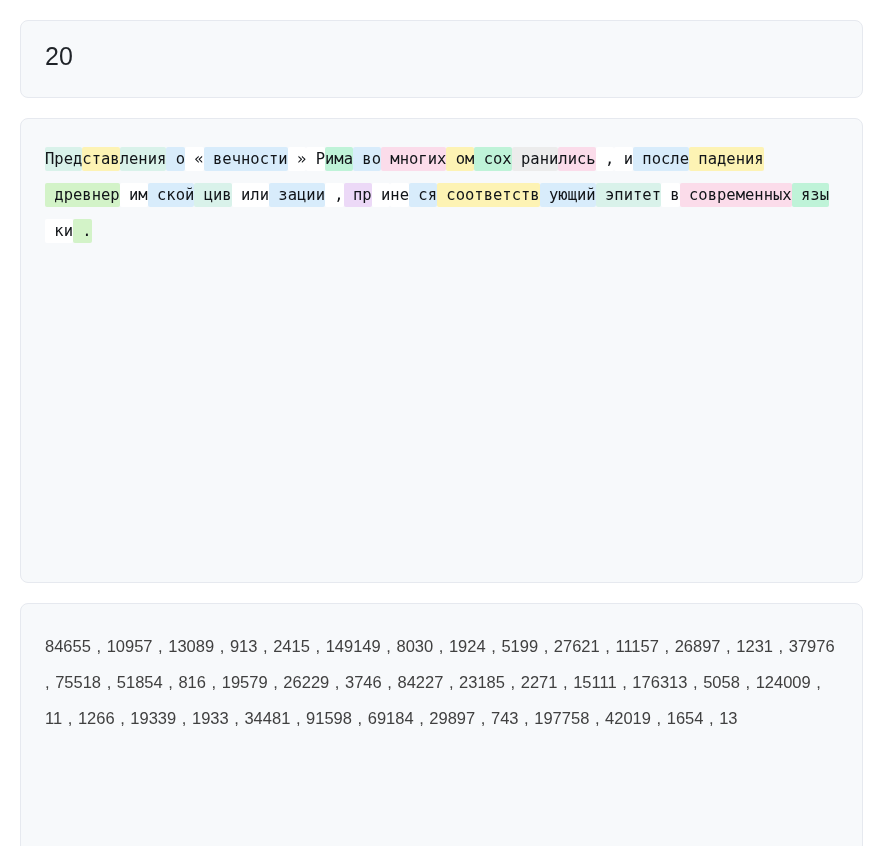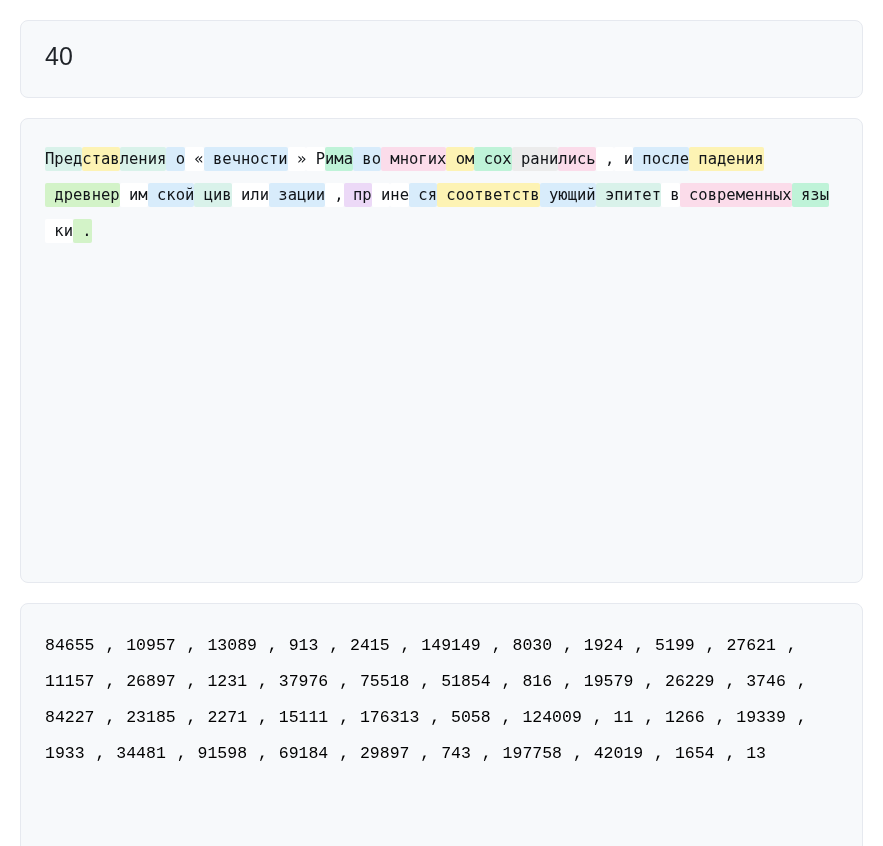--- a/index.html
+++ b/index.html
@@ -57,34 +57,34 @@
     border-radius: 2px;
     white-space: pre;
   }
 
   
   .ids-card {
     padding: 24px 24px;
     height: 255px;
   }
   .ids-text {
-    font-family: Liberation Mono, monospace;
+    font-family: Liberation Sans, sans-serif;
     font-size: 16.5px;
     line-height: 36px;
-    color: #000000;
+    color: #404040;
     word-spacing: 1px;
   }
 </style>
 </head>
 <body>
 
 <div class="page">
 
   <div class="card count-card">
-    <div class="count-value">40</div>
+    <div class="count-value">20</div>
   </div>
 
   <div class="card tokens-card">
     <div class="token-line"><span class="tok" style="background: rgb(217, 242, 234);">Пред</span><span class="tok" style="background: rgb(253, 243, 180);">став</span><span class="tok" style="background: rgb(217, 242, 234);">ления</span><span class="tok" style="background: rgb(216, 236, 251);"> о</span><span class="tok" style="background: rgb(255, 255, 255);"> «</span><span class="tok" style="background: rgb(216, 236, 251);"> вечности</span><span class="tok" style="background: rgb(255, 255, 255);"> »</span><span class="tok" style="background: rgb(255, 255, 255);"> Р</span><span class="tok" style="background: rgb(191, 243, 216);">има</span><span class="tok" style="background: rgb(216, 236, 251);"> во</span><span class="tok" style="background: rgb(251, 220, 234);"> многих</span><span class="tok" style="background: rgb(253, 243, 180);"> ом</span><span class="tok" style="background: rgb(191, 243, 216);"> сох</span><span class="tok" style="background: rgb(236, 236, 236);"> рани</span><span class="tok" style="background: rgb(251, 220, 234);">лись</span><span class="tok" style="background: rgb(255, 255, 255);"> ,</span><span class="tok" style="background: rgb(255, 255, 255);"> и</span><span class="tok" style="background: rgb(216, 236, 251);"> после</span><span class="tok" style="background: rgb(253, 243, 180);"> падения</span><span class="tok" style="background: rgb(211, 243, 200);"> древнер</span><span class="tok" style="background: rgb(255, 255, 255);"> им</span><span class="tok" style="background: rgb(216, 236, 251);"> ской</span><span class="tok" style="background: rgb(217, 242, 234);"> цив</span><span class="tok" style="background: rgb(255, 255, 255);"> или</span><span class="tok" style="background: rgb(216, 236, 251);"> зации</span><span class="tok" style="background: rgb(255, 255, 255);"> ,</span><span class="tok" style="background: rgb(236, 217, 247);"> пр</span><span class="tok" style="background: rgb(255, 255, 255);"> и</span><span class="tok" style="background: rgb(255, 255, 255);">не</span><span class="tok" style="background: rgb(216, 236, 251);"> ся</span><span class="tok" style="background: rgb(253, 243, 180);"> соответств</span><span class="tok" style="background: rgb(216, 236, 251);"> ующий</span><span class="tok" style="background: rgb(217, 242, 234);"> эпитет</span><span class="tok" style="background: rgb(255, 255, 255);"> в</span><span class="tok" style="background: rgb(251, 220, 234);"> современных</span><span class="tok" style="background: rgb(191, 243, 216);"> язы</span><span class="tok" style="background: rgb(255, 255, 255);"> ки</span><span class="tok" style="background: rgb(211, 243, 200);"> .</span></div>
   </div>
 
   <div class="card ids-card">
     <div class="ids-text">84655 , 10957 , 13089 , 913 , 2415 , 149149 , 8030 , 1924 , 5199 , 27621 , 11157 , 26897 , 1231 , 37976 , 75518 , 51854 , 816 , 19579 , 26229 , 3746 , 84227 , 23185 , 2271 , 15111 , 176313 , 5058 , 124009 , 11 , 1266 , 19339 , 1933 , 34481 , 91598 , 69184 , 29897 , 743 , 197758 , 42019 , 1654 , 13</div>
   </div>
 

